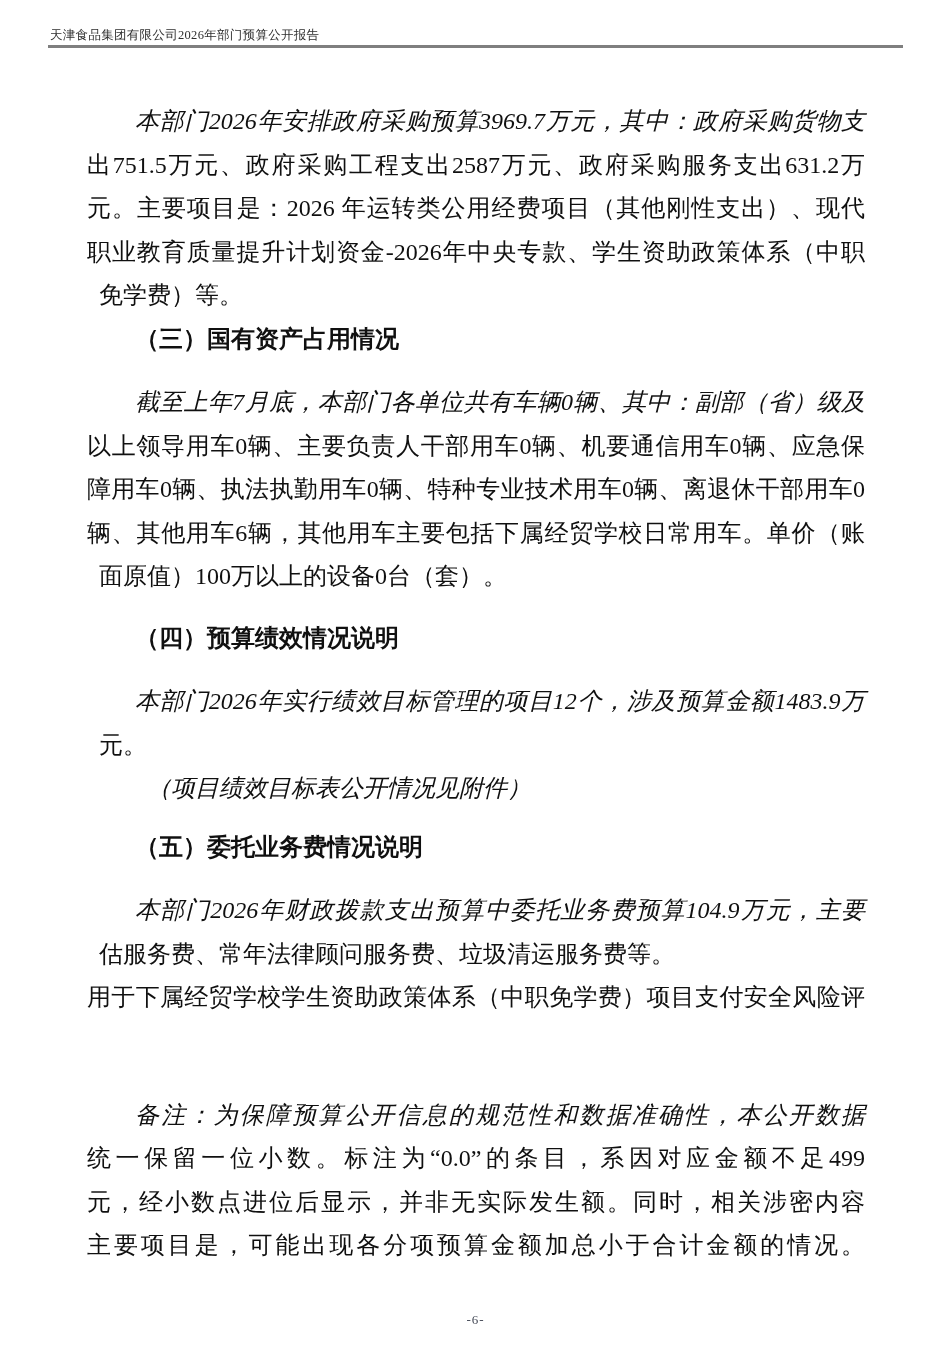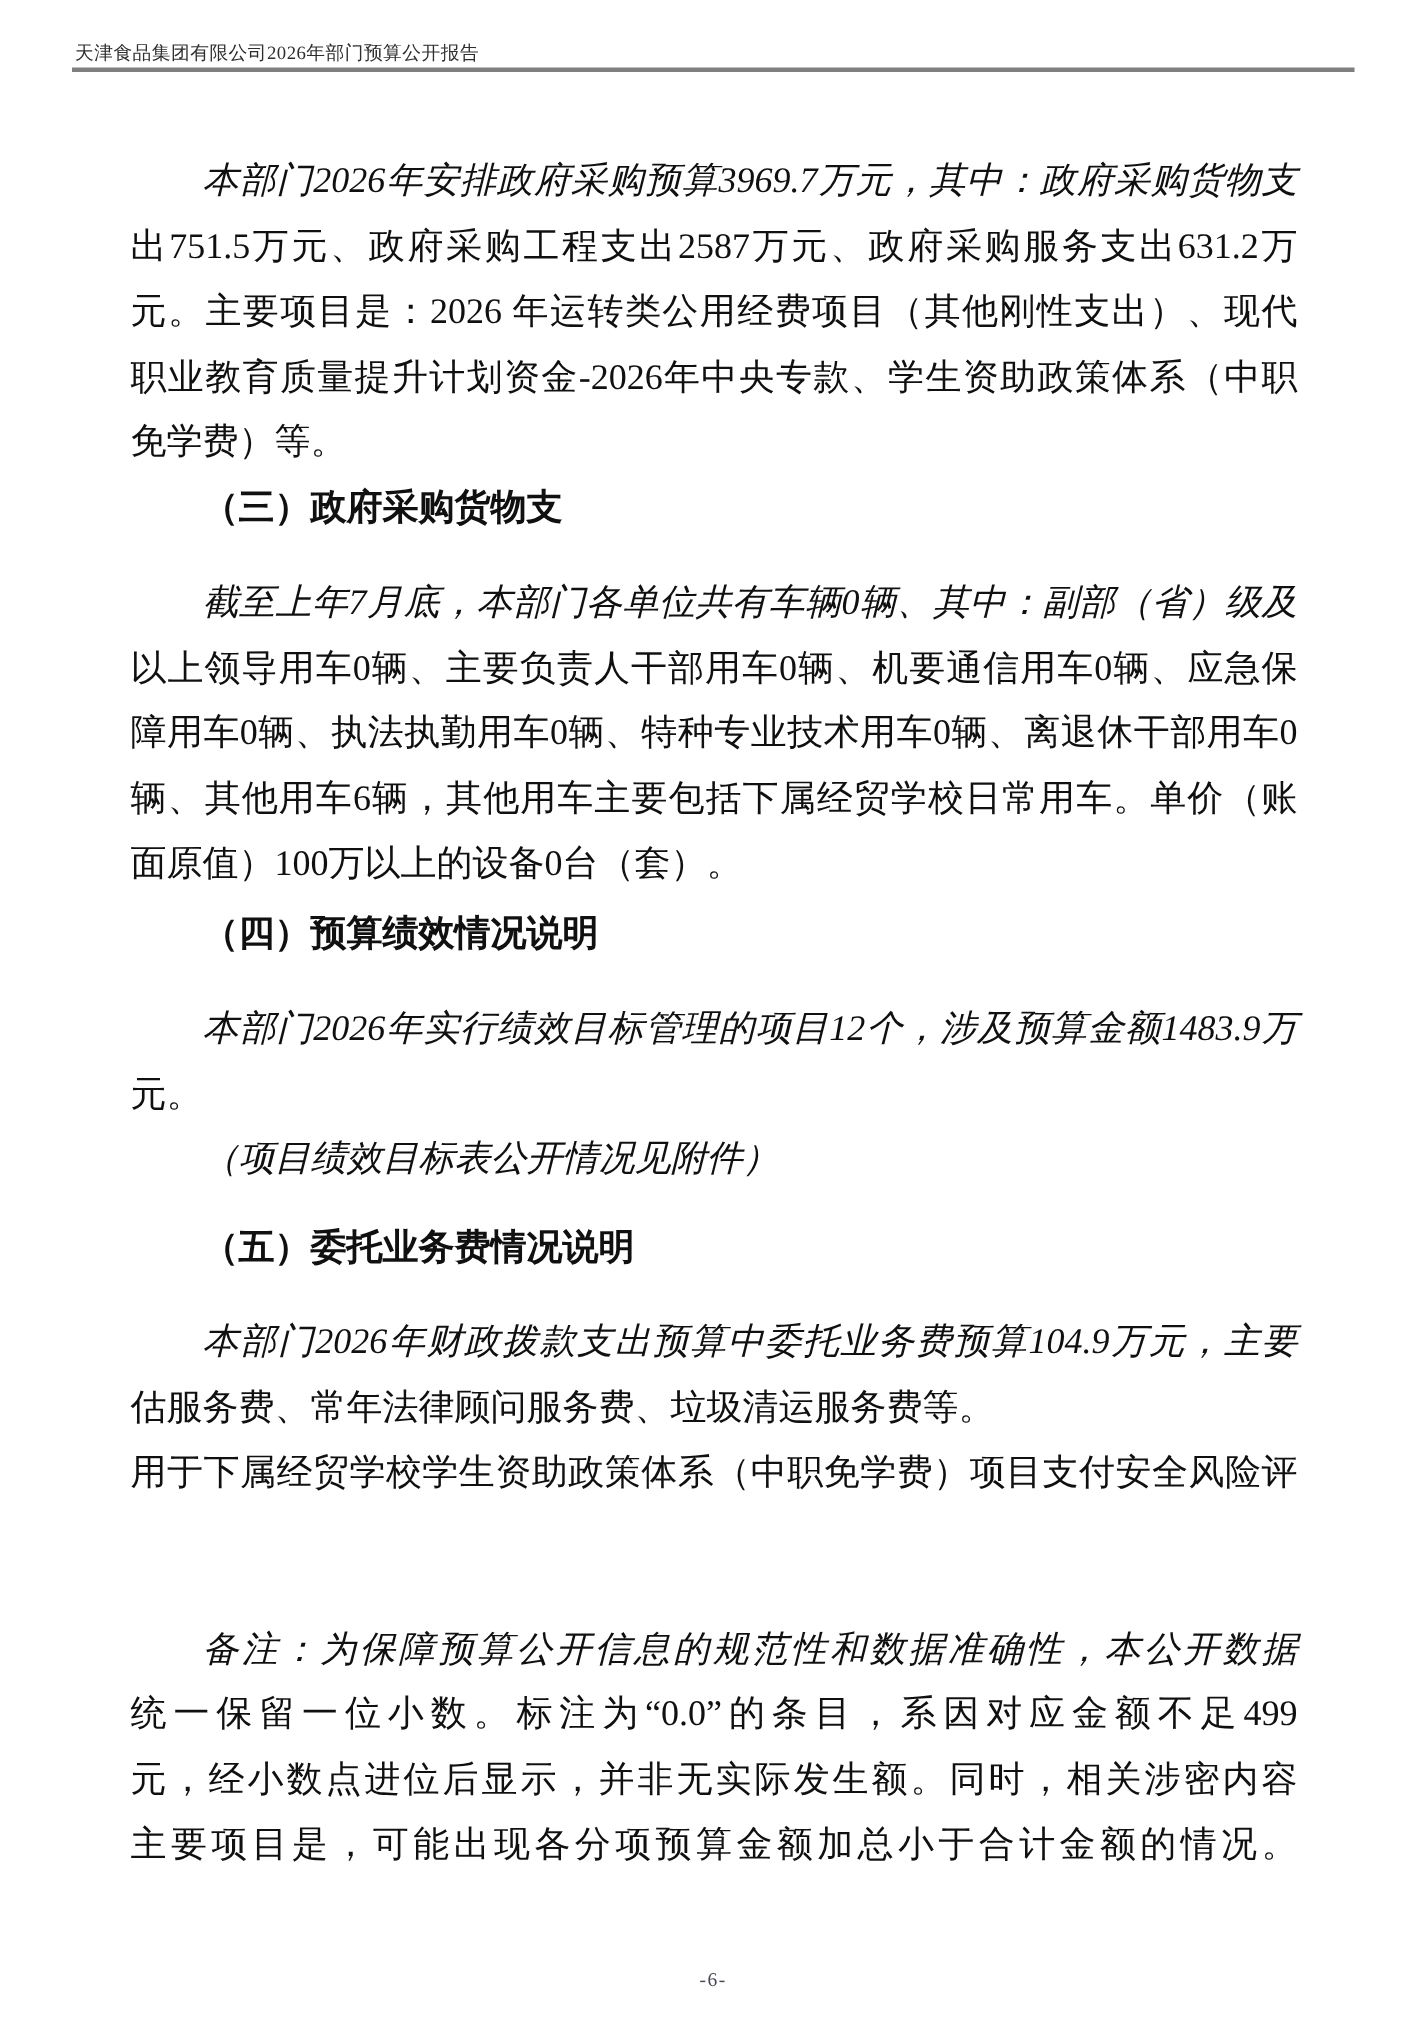--- a/index.html
+++ b/index.html
@@ -36,29 +36,29 @@
     top: 100px;
     width: 778px;
     font-size: 24px;
     line-height: 43.5px;
   }
   .section { margin: 0; }
   .line { display: block; }
   
   .jl { text-align: justify; text-align-last: justify; -moz-text-align-last: justify; }
   
-  .ll { text-align: left; }
+  .ll { text-align: left; margin-left: 12px; }
   .indent { text-indent: 2em; font-style: italic; }
   .heading {
     font-weight: bold;
     text-indent: 2em;
     line-height: 43.5px;
   }
   .mt20 { margin-top: 20px; }
-  .mt18 { margin-top: 3px; }
+  .mt18 { margin-top: 18px; }
   .mt15 { margin-top: 15px; }
   .mt74 { margin-top: 74px; }
   .page-footer {
     position: absolute;
     left: 0;
     right: 0;
     top: 1312px;
     text-align: center;
     font-size: 13px;
     color: #454a57;
@@ -77,21 +77,21 @@
   <div class="content">
 
     <div class="section">
       <span class="line jl indent">本部门2026年安排政府采购预算3969.7万元，其中：政府采购货物支</span>
       <span class="line jl">出751.5万元、政府采购工程支出2587万元、政府采购服务支出631.2万</span>
       <span class="line jl">元。主要项目是：2026 年运转类公用经费项目（其他刚性支出）、现代</span>
       <span class="line jl">职业教育质量提升计划资金-2026年中央专款、学生资助政策体系（中职</span>
       <span class="line ll">免学费）等。</span>
     </div>
 
-    <div class="section heading">（三）政府采购货物支</div>
+    <div class="section heading">（三）国有资产占用情况</div>
 
     <div class="section mt20">
       <span class="line jl indent">截至上年7月底，本部门各单位共有车辆0辆、其中：副部（省）级及</span>
       <span class="line jl">以上领导用车0辆、主要负责人干部用车0辆、机要通信用车0辆、应急保</span>
       <span class="line jl">障用车0辆、执法执勤用车0辆、特种专业技术用车0辆、离退休干部用车0</span>
       <span class="line jl">辆、其他用车6辆，其他用车主要包括下属经贸学校日常用车。单价（账</span>
       <span class="line ll">面原值）100万以上的设备0台（套）。</span>
     </div>
 
     <div class="section heading mt18">（四）预算绩效情况说明</div>

